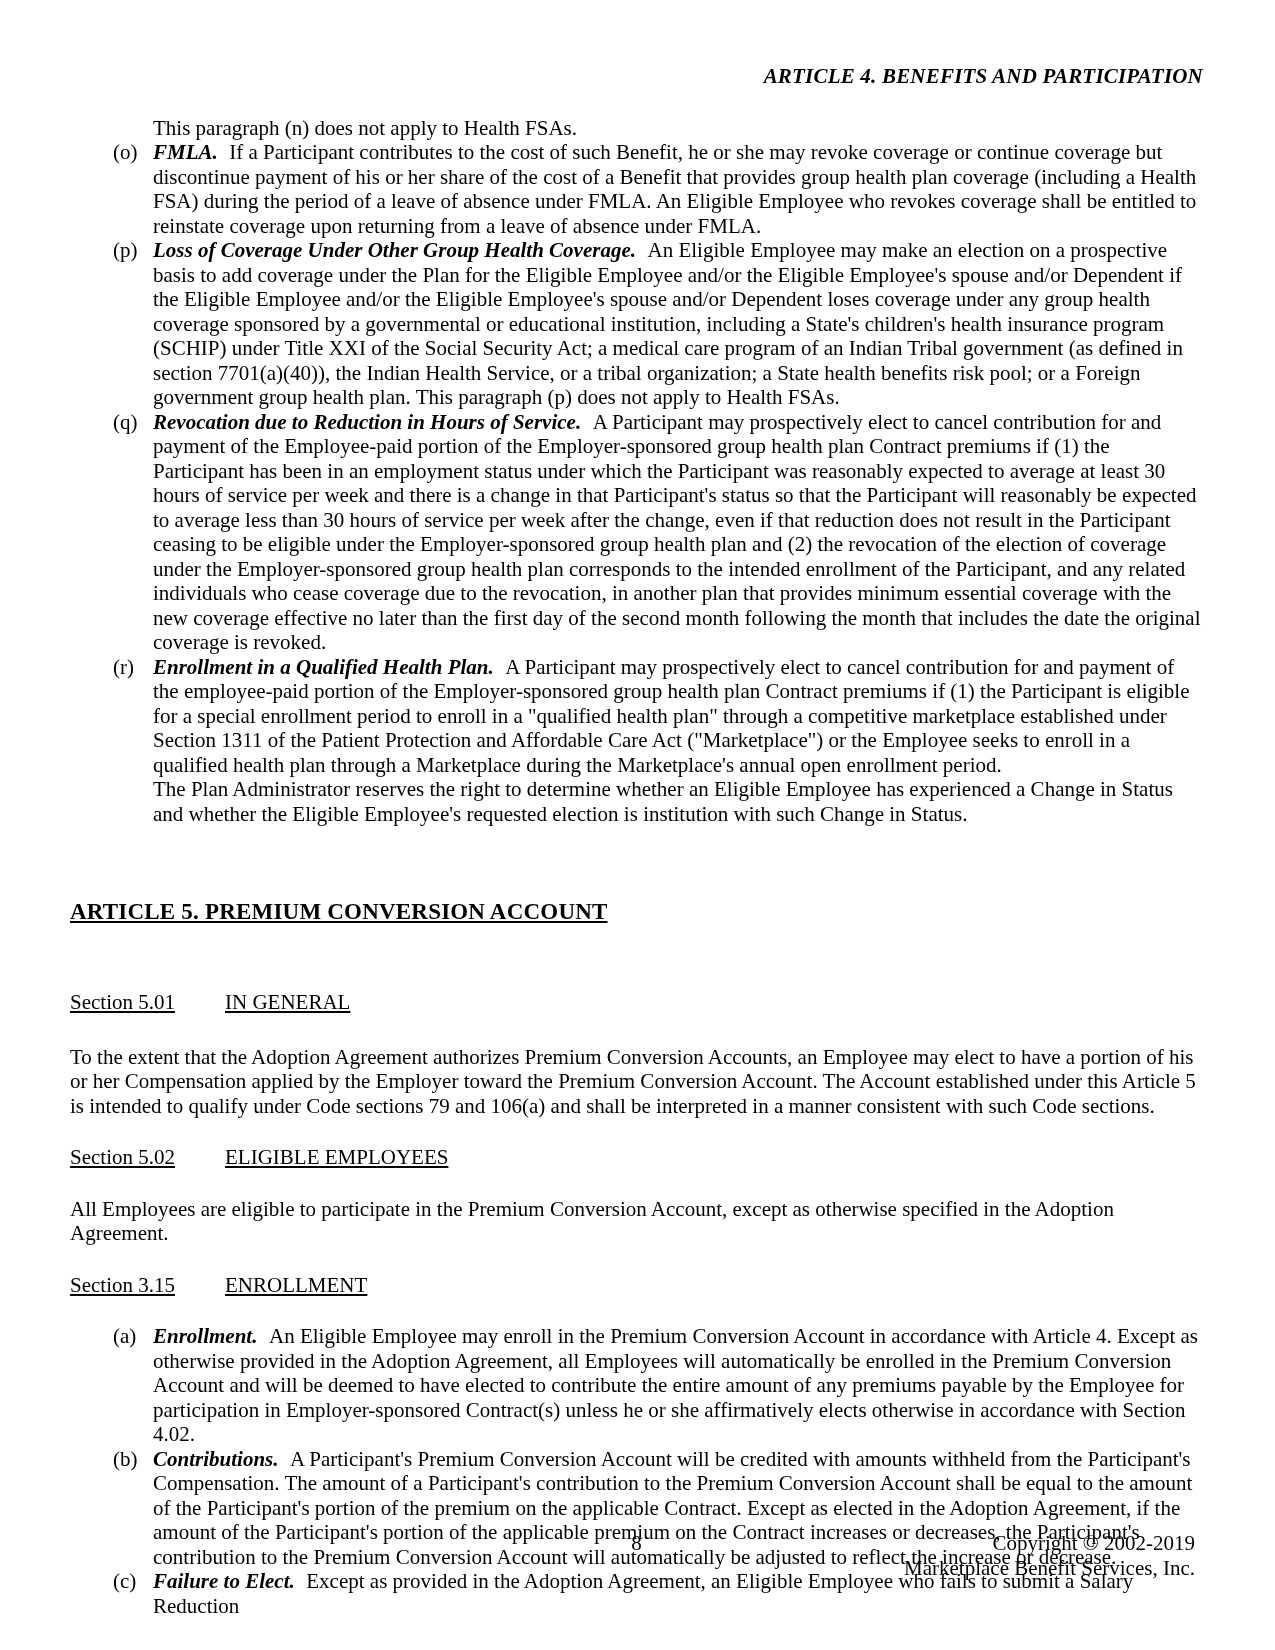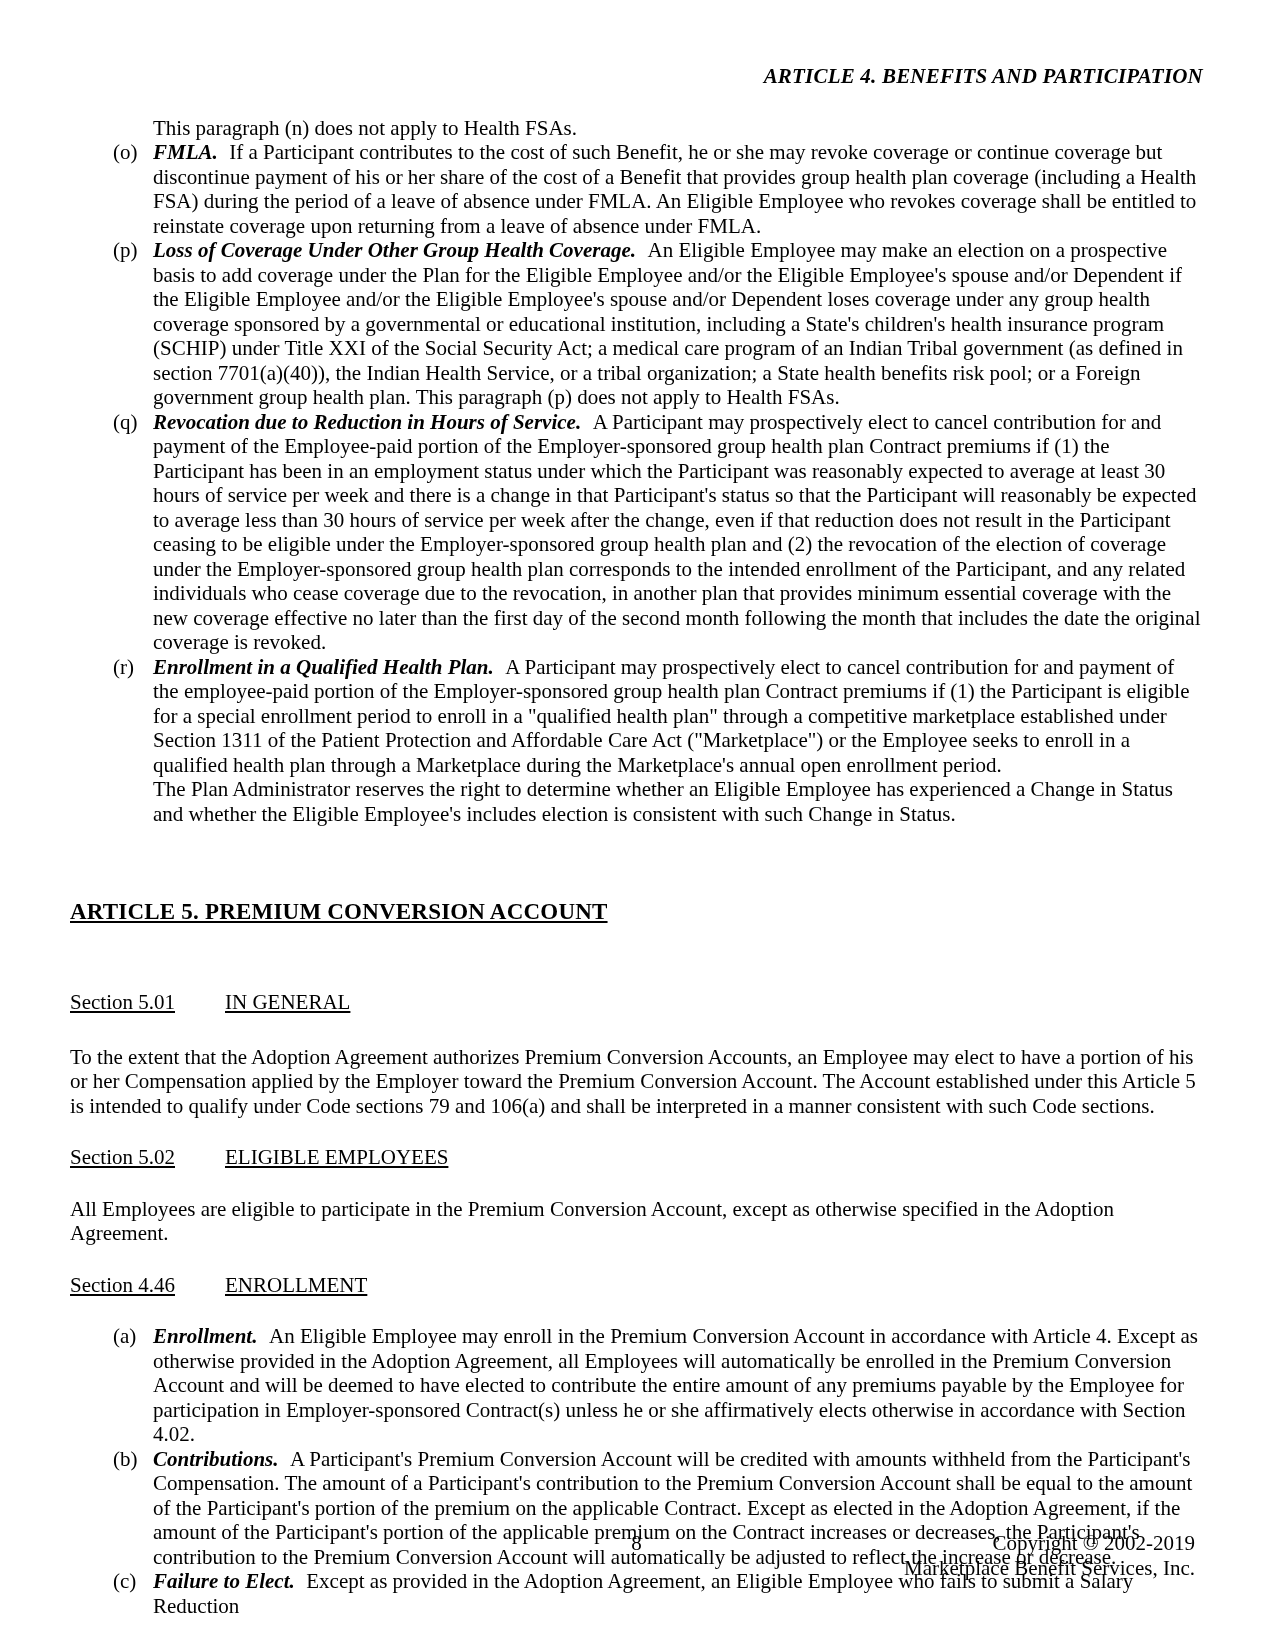--- a/index.html
+++ b/index.html
@@ -119,36 +119,36 @@
   <div class="item">
     <span class="item-label">(q)</span>
     <div class="item-body"><span class="lead">Revocation due to Reduction in Hours of Service.</span><span>A Participant may prospectively elect to cancel contribution for and payment of the Employee-paid portion of the Employer-sponsored group health plan Contract premiums if (1) the Participant has been in an employment status under which the Participant was reasonably expected to average at least 30 hours of service per week and there is a change in that Participant's status so that the Participant will reasonably be expected to average less than 30 hours of service per week after the change, even if that reduction does not result in the Participant ceasing to be eligible under the Employer-sponsored group health plan and (2) the revocation of the election of coverage under the Employer-sponsored group health plan corresponds to the intended enrollment of the Participant, and any related individuals who cease coverage due to the revocation, in another plan that provides minimum essential coverage with the new coverage effective no later than the first day of the second month following the month that includes the date the original coverage is revoked.</span></div>
   </div>
 
   <div class="item">
     <span class="item-label">(r)</span>
     <div class="item-body"><span class="lead">Enrollment in a Qualified Health Plan.</span><span>A Participant may prospectively elect to cancel contribution for and payment of the employee-paid portion of the Employer-sponsored group health plan Contract premiums if (1) the Participant is eligible for a special enrollment period to enroll in a "qualified health plan" through a competitive marketplace established under Section 1311 of the Patient Protection and Affordable Care Act ("Marketplace") or the Employee seeks to enroll in a qualified health plan through a Marketplace during the Marketplace's annual open enrollment period.</span></div>
   </div>
 
-  <p class="closing-para">The Plan Administrator reserves the right to determine whether an Eligible Employee has experienced a Change in Status and whether the Eligible Employee's includes election is consistent with such Change in Status.</p>
+  <p class="closing-para">The Plan Administrator reserves the right to determine whether an Eligible Employee has experienced a Change in Status and whether the Eligible Employee's requested election is institution with such Change in Status.</p>
 
   <h1 class="article-title"><span class="u">ARTICLE 5. PREMIUM CONVERSION ACCOUNT</span></h1>
 
   <div class="section-heading first">
     <span class="sec-num"><span class="u">Section 5.01</span></span><span class="u">IN GENERAL</span>
   </div>
   <p class="body-para after-first">To the extent that the Adoption Agreement authorizes Premium Conversion Accounts, an Employee may elect to have a portion of his or her Compensation applied by the Employer toward the Premium Conversion Account. The Account established under this Article 5 is intended to qualify under Code sections 79 and 106(a) and shall be interpreted in a manner consistent with such Code sections.</p>
 
   <div class="section-heading">
     <span class="sec-num"><span class="u">Section 5.02</span></span><span class="u">ELIGIBLE EMPLOYEES</span>
   </div>
   <p class="body-para">All Employees are eligible to participate in the Premium Conversion Account, except as otherwise specified in the Adoption Agreement.</p>
 
   <div class="section-heading">
-    <span class="sec-num"><span class="u">Section 4.46</span></span><span class="u">ENROLLMENT</span>
+    <span class="sec-num"><span class="u">Section 3.15</span></span><span class="u">ENROLLMENT</span>
   </div>
 
   <div class="items-group">
     <div class="item">
       <span class="item-label">(a)</span>
       <div class="item-body"><span class="lead">Enrollment.</span><span>An Eligible Employee may enroll in the Premium Conversion Account in accordance with Article 4. Except as otherwise provided in the Adoption Agreement, all Employees will automatically be enrolled in the Premium Conversion Account and will be deemed to have elected to contribute the entire amount of any premiums payable by the Employee for participation in Employer-sponsored Contract(s) unless he or she affirmatively elects otherwise in accordance with Section 4.02.</span></div>
     </div>
     <div class="item">
       <span class="item-label">(b)</span>
       <div class="item-body"><span class="lead">Contributions.</span><span>A Participant's Premium Conversion Account will be credited with amounts withheld from the Participant's Compensation. The amount of a Participant's contribution to the Premium Conversion Account shall be equal to the amount of the Participant's portion of the premium on the applicable Contract.  Except as elected in the Adoption Agreement, if the amount of the Participant's portion of the applicable premium on the Contract increases or decreases, the Participant's contribution to the Premium Conversion Account will automatically be adjusted to reflect the increase or decrease.</span></div>

